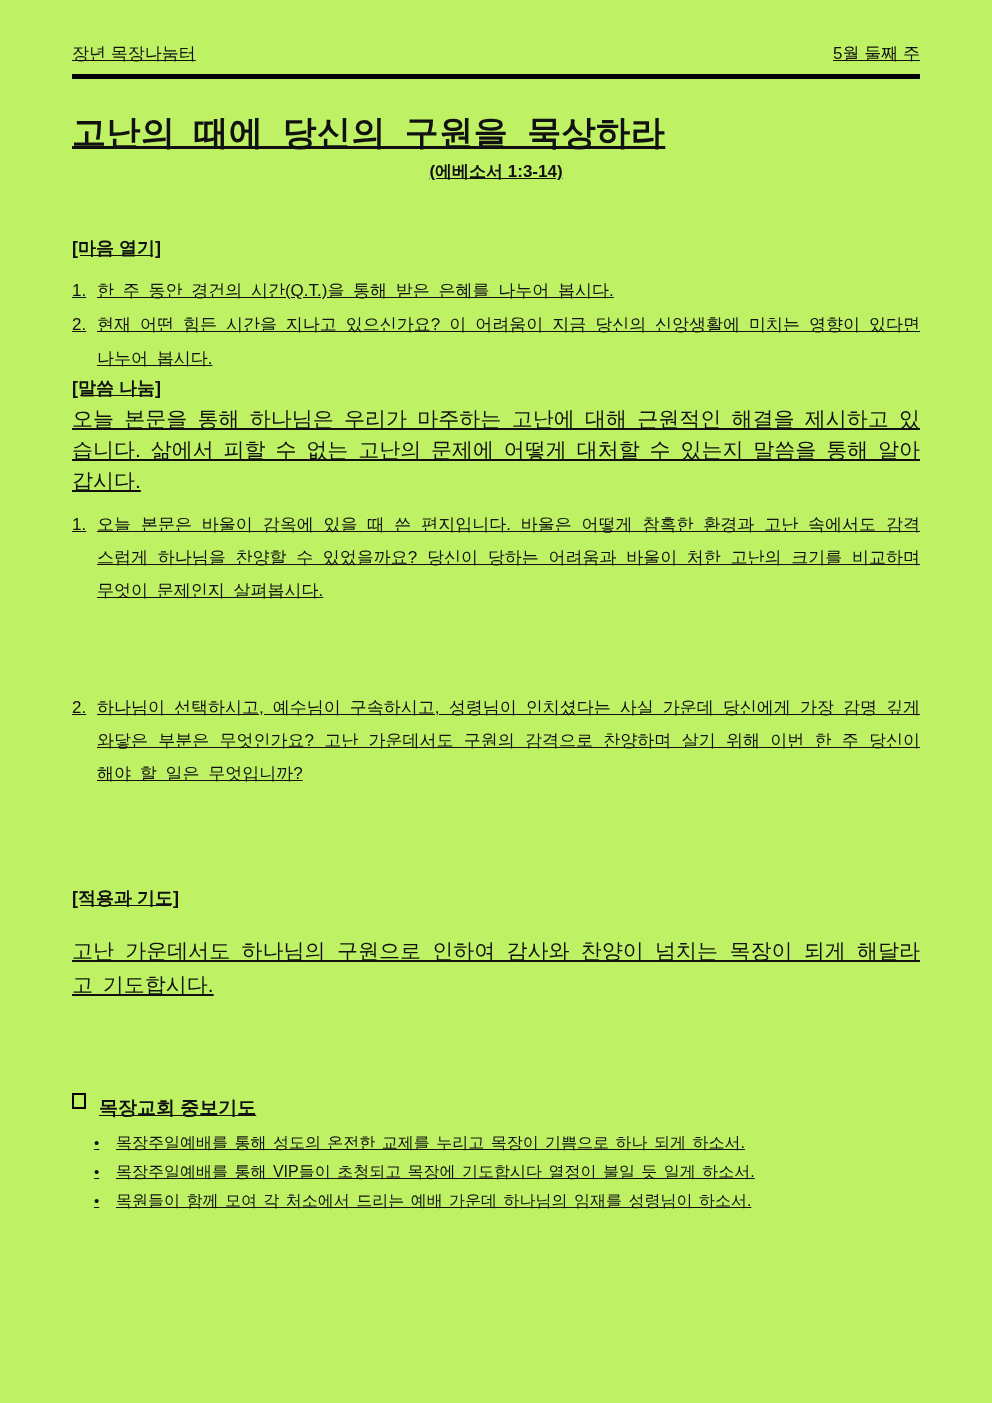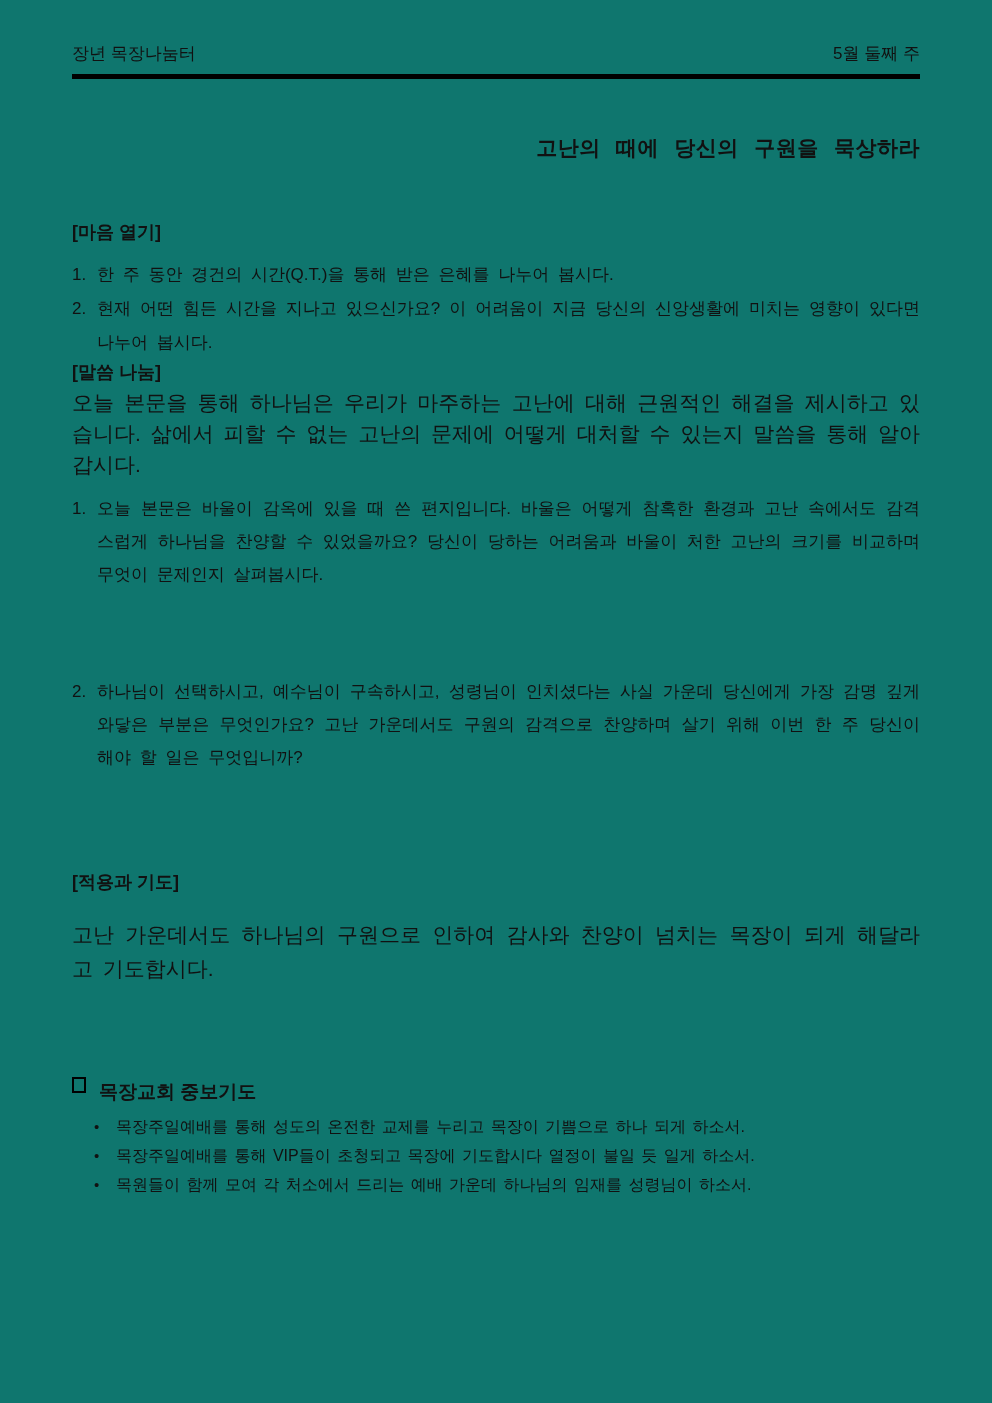--- a/index.html
+++ b/index.html
@@ -4,47 +4,48 @@
 <style>
   * { margin: 0; padding: 0; box-sizing: border-box; }
   html, body { background: #e8e8e8; }
   body { font-family: "Liberation Sans", "DejaVu Sans", sans-serif; }
 
   .page {
     position: relative;
     width: 992px;
     height: 1403px;
     margin: 0 auto;
-    background: #0f766e;
+    background: #bef264;
     color: #111111;
     padding: 44px 72px 0 72px;
     overflow: hidden;
+    text-decoration: underline;
   }
 
   
   .doc-header {
     display: flex;
     justify-content: space-between;
     align-items: flex-end;
     font-size: 17px;
     line-height: 20px;
     color: #111;
   }
   .rule {
     margin-top: 10px;
     height: 5px;
     background: #000000;
     width: 100%;
   }
 
   
   .title {
-    margin-top: 49px;
-    text-align: right;
-    font-size: 21px;
+    margin-top: 33px;
+    text-align: left;
+    font-size: 34px;
     line-height: 40px;
     font-weight: bold;
     letter-spacing: 0.5px;
     word-spacing: 9px;
   }
   .scripture {
     margin-top: 8px;
     text-align: center;
     font-size: 17px;
     line-height: 24px;
@@ -129,20 +130,21 @@
 
 <div class="page">
 
   <div class="doc-header">
     <span>장년 목장나눔터</span>
     <span>5월 둘째 주</span>
   </div>
   <div class="rule"></div>
 
   <div class="title">고난의 때에 당신의 구원을 묵상하라</div>
+  <div class="scripture">(에베소서 1:3-14)</div>
 
   <div class="sec-h h-opening">[마음 열기]</div>
   <div class="opening-list">
     <div class="num-item">
       <span class="num">1.</span>
       <span class="txt">한 주 동안 경건의 시간(Q.T.)을 통해 받은 은혜를 나누어 봅시다.</span>
     </div>
     <div class="num-item">
       <span class="num">2.</span>
       <span class="txt">현재 어떤 힘든 시간을 지나고 있으신가요? 이 어려움이 지금 당신의 신앙생활에 미치는 영향이 있다면 나누어 봅시다.</span>

